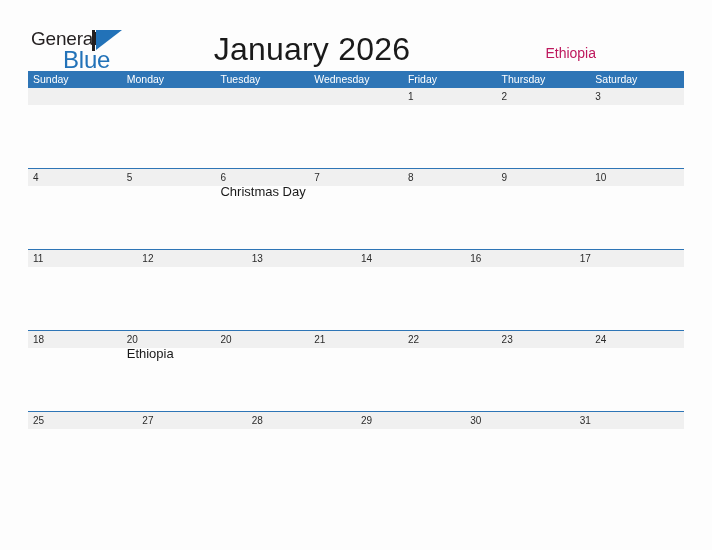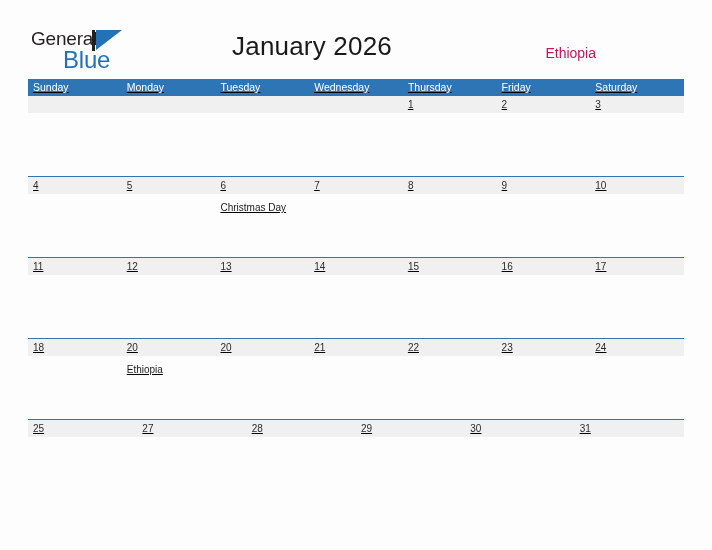--- a/index.html
+++ b/index.html
@@ -59,42 +59,41 @@
     color: #2272b8;
     letter-spacing: -0.2px;
   }
 
   .title {
     position: absolute;
     left: 0;
     right: 0;
     top: 31px;
     text-align: center;
-    font-size: 26px;
+    font-size: 32px;
     color: #1a1a1a;
     font-weight: normal;
     margin: 0;
     letter-spacing: 0.2px;
   }
 
   .locale {
     position: absolute;
     right: 28px;
     top: 45px;
     font-size: 14px;
     color: #be185d;
   }
 
   
   .calendar {
     position: absolute;
     left: 28px;
-    top: 79px;
+    top: 71px;
     width: 656px;
-    text-decoration: underline;
   }
 
   .weekday-row {
     display: flex;
     width: 100%;
     background: #2e75b6;
     height: 17px;
   }
   .weekday {
     flex: 1 1 0;
@@ -145,25 +144,25 @@
 
   .day-number {
     font-size: 10px;
     color: #2b2b2b;
     line-height: 17px;
     display: block;
     height: 17px;
   }
 
   .day-event {
-    font-size: 10px;
+    font-size: 13px;
     color: #1a1a1a;
     line-height: 11px;
     display: block;
-    margin-top: 8px;
+    margin-top: 0;
     white-space: nowrap;
   }
 
   .day.empty .day-number {
     color: transparent;
   }
 </style>
 </head>
 <body>
 
@@ -188,22 +187,22 @@
 
   </div>
 
   <div class="calendar">
 
     <div class="weekday-row">
       <div class="weekday">Sunday</div>
       <div class="weekday">Monday</div>
       <div class="weekday">Tuesday</div>
       <div class="weekday">Wednesday</div>
+      <div class="weekday">Friday</div>
       <div class="weekday">Thursday</div>
-      <div class="weekday">Friday</div>
       <div class="weekday">Saturday</div>
     </div>
 
     <div class="week first">
       <div class="week-inner">
         <div class="daynum-band"></div>
         <div class="day empty">
           <span class="day-number"></span>
           <span class="day-event"></span>
         </div>
@@ -281,24 +280,20 @@
         </div>
         <div class="day">
           <span class="day-number">13</span>
           <span class="day-event"></span>
         </div>
         <div class="day">
           <span class="day-number">14</span>
           <span class="day-event"></span>
         </div>
         <div class="day">
-          <span class="day-number">15</span>
-          <span class="day-event"></span>
-        </div>
-        <div class="day">
           <span class="day-number">16</span>
           <span class="day-event"></span>
         </div>
         <div class="day">
           <span class="day-number">17</span>
           <span class="day-event"></span>
         </div>
       </div>
     </div>
 

